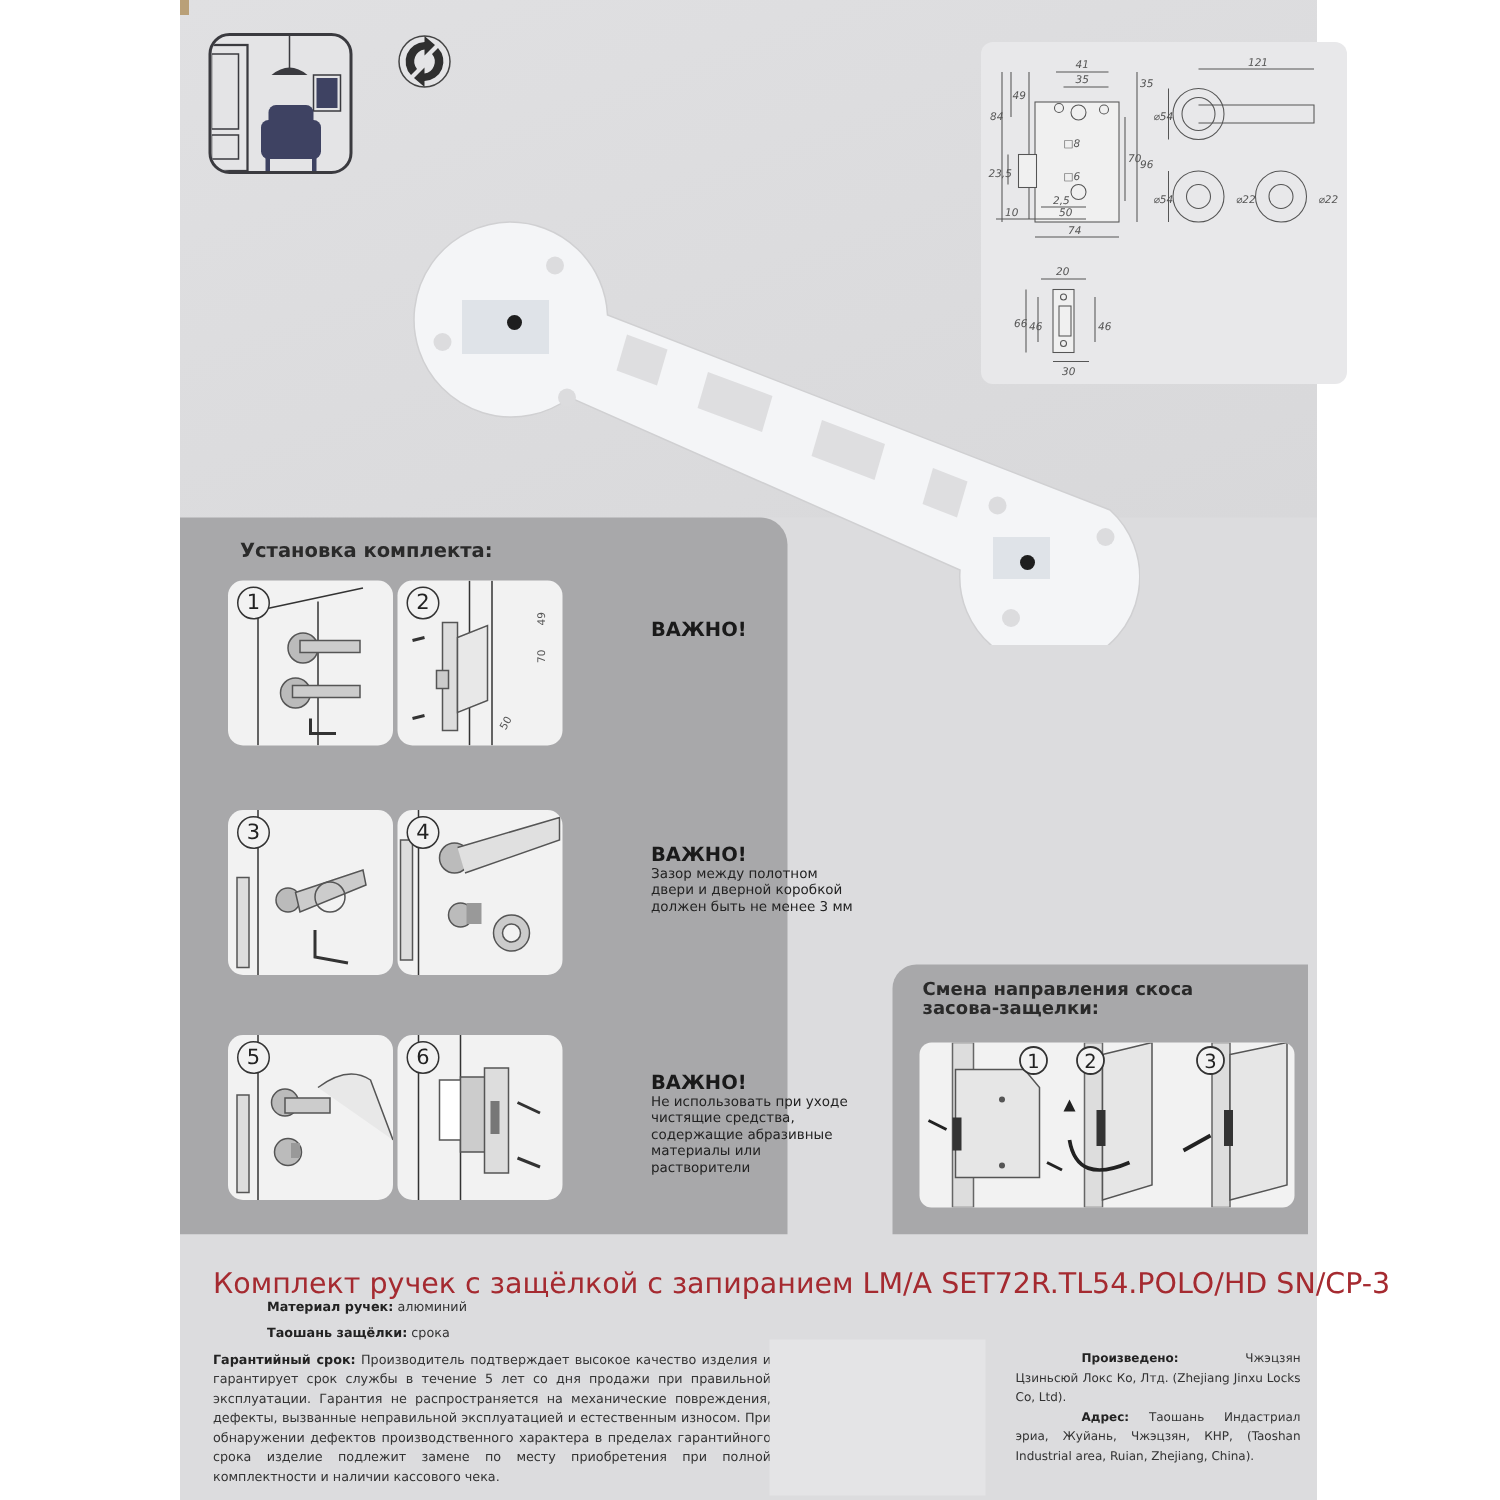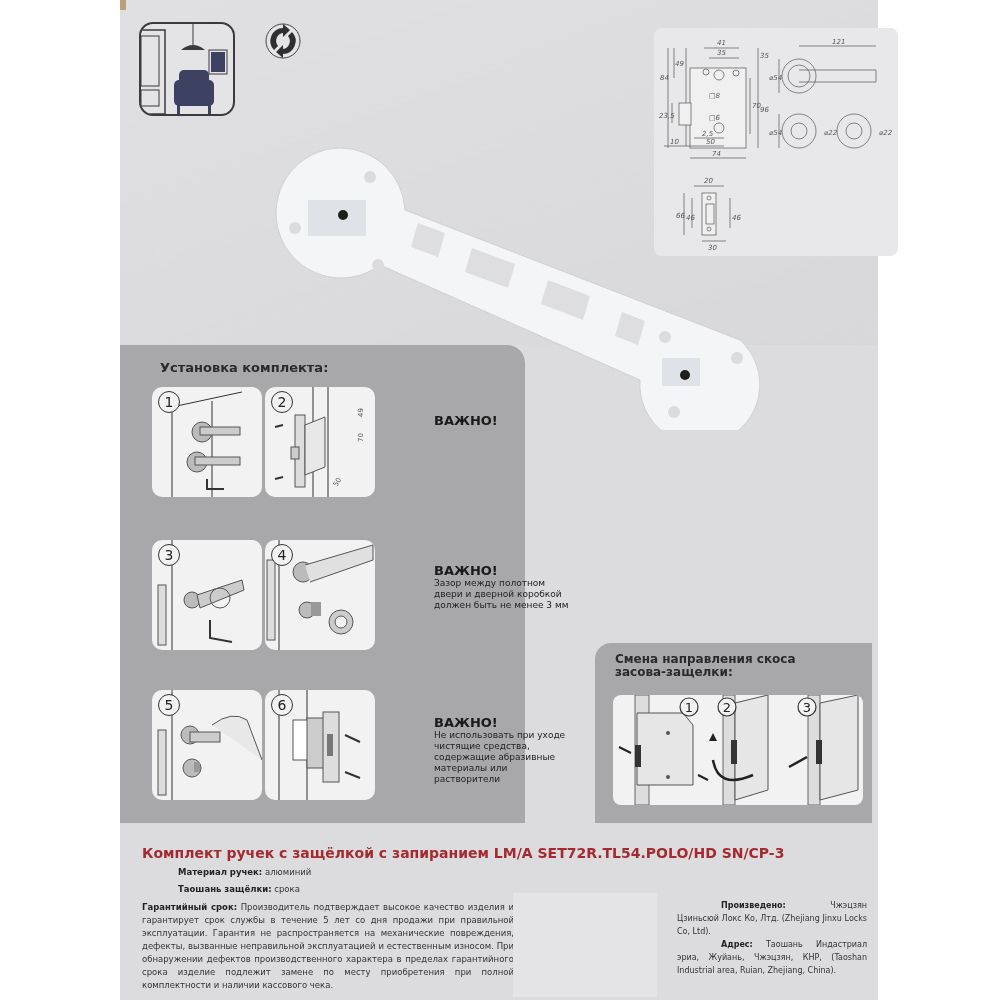--- a/index.html
+++ b/index.html
@@ -14,21 +14,21 @@
   .install-panel { position:absolute; left:120px; top:345px; width:405px; height:478px; background:#a8a8aa; border-radius:0 18px 0 0; }
   .install-title { position:absolute; left:20px; top:15px; font-weight:bold; font-size:13px; color:#2a2a2a;margin-left:20px; }
   .step { position:absolute; width:110px; height:110px; background:#f2f2f2; border-radius:10px; overflow:hidden; }
   .step-num { position:absolute; left:6px; top:4px; width:20px; height:20px; border:1.5px solid #333; border-radius:50%; font-size:14px; line-height:20px; text-align:center; color:#222; background:#f2f2f2; }
   .note { position:absolute; left:266px; width:135px; font-size:9px; line-height:11px; color:#222;margin-left:48px; }
   .note b { display:block; font-size:13px; line-height:15px; font-weight:bold; color:#1a1a1a; }
   .swap-panel { position:absolute; left:595px; top:643px; width:277px; height:180px; background:#a8a8aa; border-radius:16px 0 0 0; }
   .swap-title { position:absolute; left:20px; top:10px; font-weight:bold; font-size:12px; line-height:13px; color:#2a2a2a; }
   .swap-box { position:absolute; left:18px; top:52px; width:250px; height:110px; background:#f2f2f2; border-radius:8px; overflow:hidden; }
   .info { position:absolute; left:120px; top:823px; width:758px; height:177px; background:#dcdcde; }
-  .product-title { position:absolute; left:22px; top:22px; font-size:14px; font-weight:bold; color:#a52a30; white-space:nowrap; }
+  .product-title { position:absolute; left:22px; top:22px; font-size:19px; font-weight:normal; color:#a52a30; white-space:nowrap; }
   .spec { position:absolute; left:22px; font-size:8.5px; color:#333; white-space:nowrap;margin-left:36px; }
   .spec b { font-weight:bold; color:#222; }
   .warranty { position:absolute; left:22px; top:78px; width:372px; font-size:8.5px; line-height:13px; color:#333; text-align:justify; }
   .warranty b { color:#222; }
   .sticker-area { position:absolute; left:393px; top:70px; width:144px; height:104px; background:#e4e4e6; }
   .maker { position:absolute; left:557px; top:76px; width:190px; font-size:8px; line-height:13px; color:#333; text-align:justify; }
   .maker b { color:#222;padding-left:44px; }
   svg text { font-family:"DejaVu Sans", sans-serif; }
 </style>
 </head>

